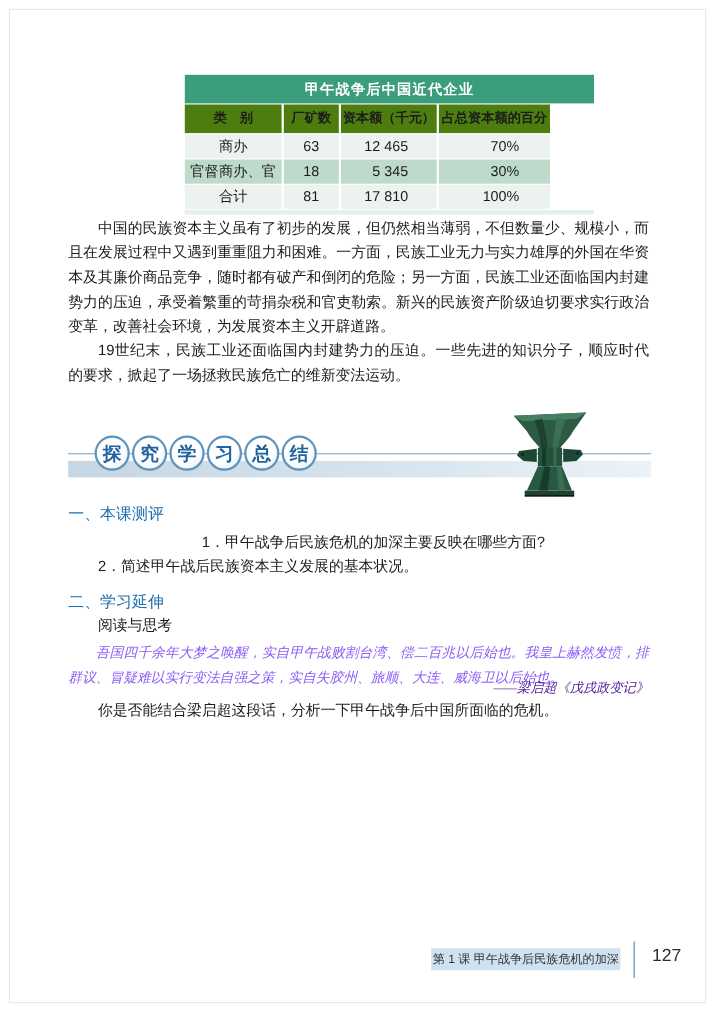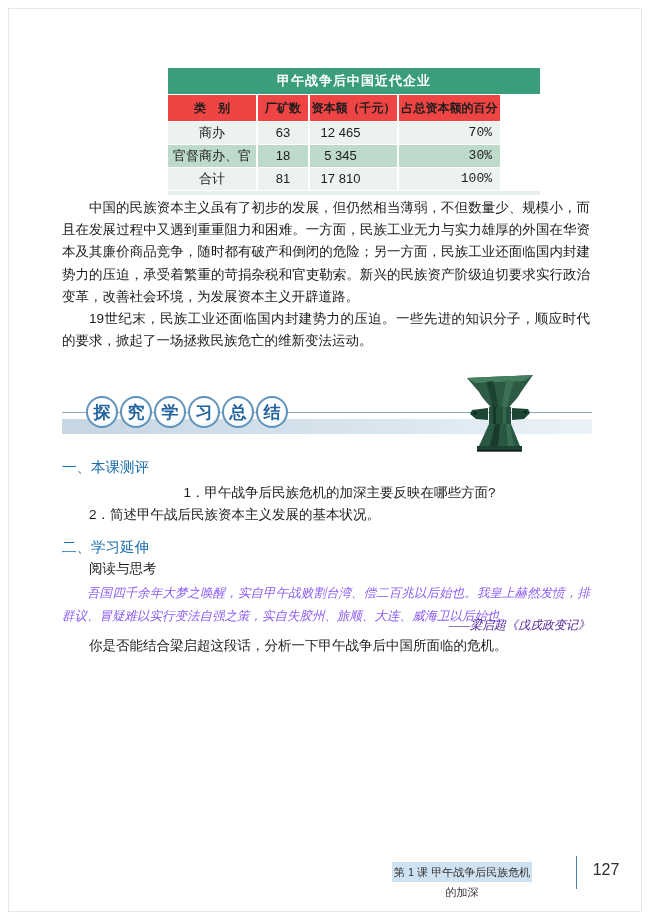--- a/index.html
+++ b/index.html
@@ -7,26 +7,26 @@
   body { font-family:"Liberation Sans","DejaVu Sans",sans-serif; color:#1c1c1c; position:relative; overflow:hidden; }
   .page-frame { position:absolute; inset:8px; border:1px solid #e7e7e7; pointer-events:none; }
 
   
   .table-wrap { position:absolute; left:168px; top:68px; width:372px; background:#ffffff; }
   .t-title { height:26px; line-height:26px; text-align:center; background:#3a9d7b; color:#ffffff;
              font-weight:bold; font-size:13px; letter-spacing:1px; }
   .t-row { display:flex; gap:2px; background:#ffffff; margin-top:1px; }
   .t-row .c { text-align:center; }
   .c1 { width:88px; } .c2 { width:50px; } .c3 { width:87px; } .c4 { width:101px; }
-  .t-head .c { background:#ef4444; height:26px; line-height:26px; font-weight:bold; font-size:12px; }
+  .t-head .c { background:#4d7c0f; height:26px; line-height:26px; font-weight:bold; font-size:12px;font-family:Liberation Mono, monospace; }
   .t-data .c { height:22px; line-height:22px; font-size:13px; }
   .r-light .c { background:#ecf3ee; }
   .r-green .c { background:#bedacb; }
-  .t-data .c3 { text-align:center; padding-right:26px; }
-  .t-data .c4 { text-align:right; padding-right:8px;font-family:Liberation Mono, monospace; }
+  .t-data .c3 { text-align:right; padding-right:26px; }
+  .t-data .c4 { text-align:right; padding-right:28px; }
   .t-bottom { height:4px; background:#e6f0ea; margin-top:1px; }
 
   
   .body-text { position:absolute; left:62px; width:528px; font-size:13.5px; line-height:22.2px;
                text-align:justify; text-indent:2em; color:#1b1b1b; }
   .p1 { top:197px; }
   .p2 { top:308px; }
 
   
   .exp-line { position:absolute; left:62px; top:412px; width:530px; height:1px; background:#84a7c5; }
@@ -46,21 +46,21 @@
   .q1 { top:484px;text-align:center; } .q2 { top:506px; }
   .subtitle { position:absolute; left:62px; top:560px; width:528px; font-size:13.5px; text-indent:2em; }
   .quote { position:absolute; left:62px; top:582px; width:528px; font-size:12.5px; line-height:23px;
            text-indent:2em; text-align:justify; font-family:Liberation Serif, serif;
            font-style:italic; color:#8b5cf6; }
   .attr  { position:absolute; left:62px; top:617px; width:528px; text-align:right; font-size:12px;
            font-family:Liberation Serif, serif; font-style:italic; color:#4c1d95; }
   .question { position:absolute; left:62px; top:637px; width:528px; font-size:13.5px; text-indent:2em; }
 
   
-  .f-bar { position:absolute; left:392px; top:862px; width:140px; height:20px; line-height:20px;
+  .f-bar { position:absolute; left:392px; top:862px; width:172px; height:20px; line-height:20px;
            background:#cfe2f1; color:#333; font-size:11px; text-align:center; }
   .f-line { position:absolute; left:576px; top:856px; width:1px; height:33px; background:#4c7fb0; }
   .f-num { position:absolute; left:584px; top:861px; width:44px; font-size:16px; color:#2e2e2e;text-align:center; }
 </style>
 </head>
 <body>
 
 <div class="page-frame"></div>
 
 <div class="table-wrap">

